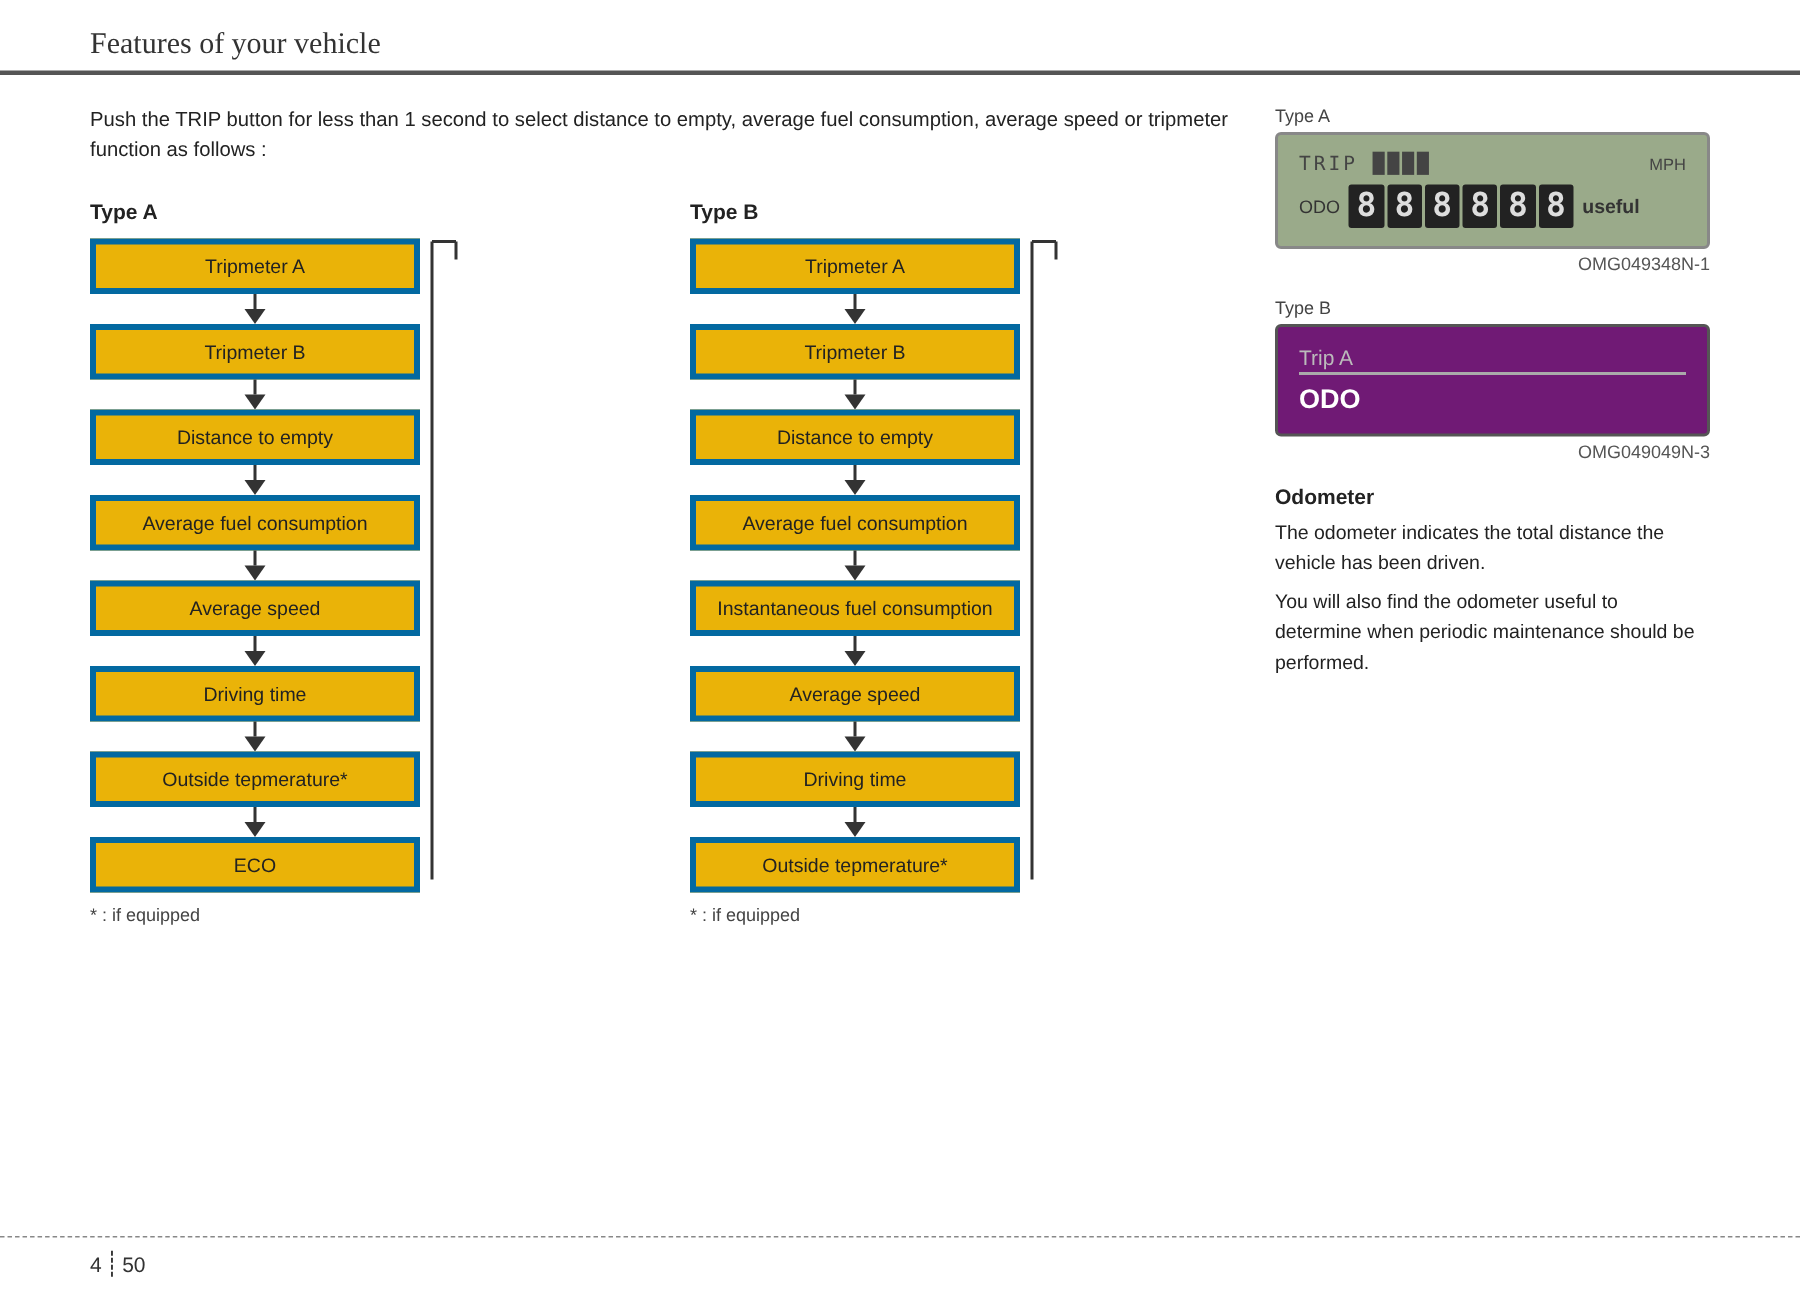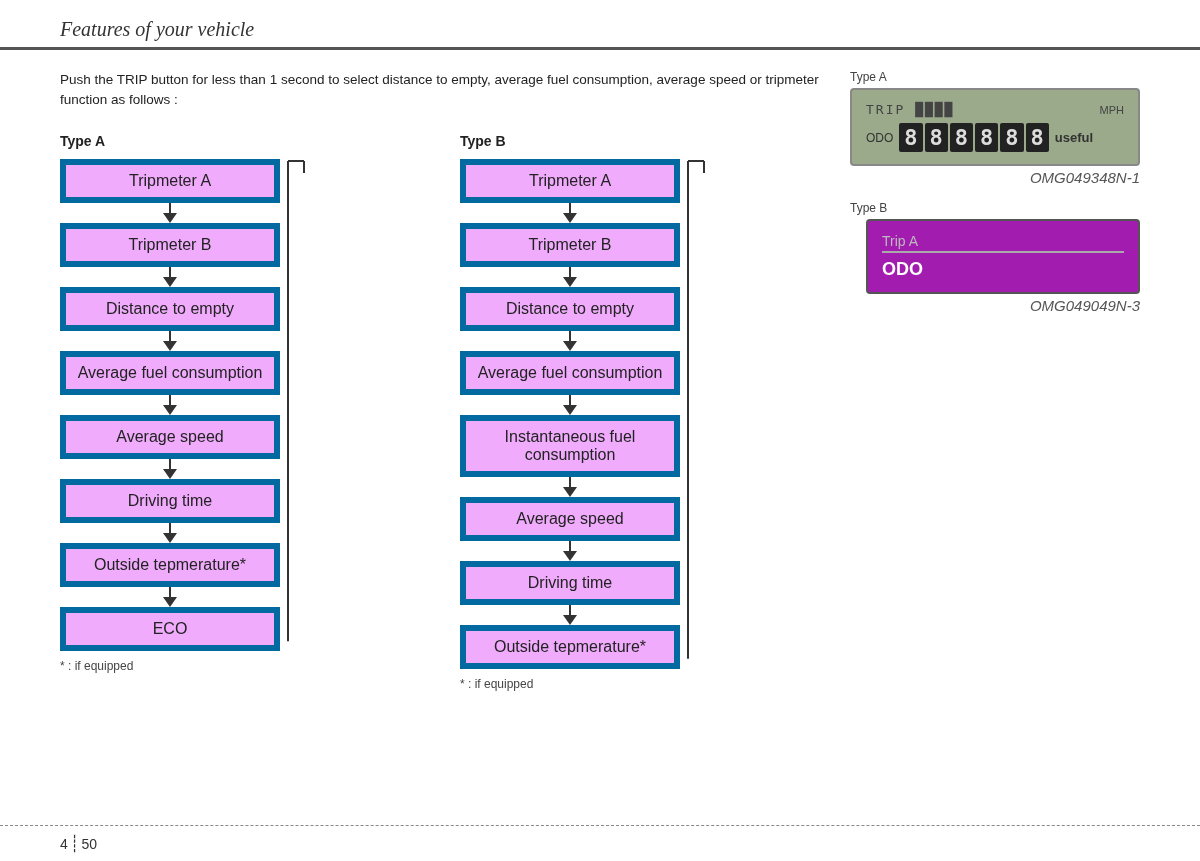--- a/index.html
+++ b/index.html
@@ -17,21 +17,20 @@
     
     .page-header {
       padding: 18px 60px 0 60px;
       border-bottom: 3px solid #555;
       padding-bottom: 6px;
       margin-bottom: 20px;
     }
     .page-header h1 {
       font-size: 20px;
       font-weight: normal;
-      font-style: italic;
       color: #333;
       font-family: Georgia, serif;
     }
 
     
     .main-content {
       padding: 0 60px;
       display: flex;
     }
 
@@ -68,25 +67,25 @@
 
     
     .flow-diagram {
       display: flex;
       flex-direction: column;
       align-items: center;
       position: relative;
     }
 
     .flow-box {
-      border: 6px solid #0369a1;
+      border: 4px solid #0369a1;
       padding: 7px 10px;
       text-align: center;
-      font-size: 16px;
-      background: #f0abfc;
+      font-size: 13px;
+      background: #eab308;
       font-family: Arial, sans-serif;
       width: 220px;
     }
 
     .flow-arrow-down {
       width: 0;
       height: 0;
       border-left: 7px solid transparent;
       border-right: 7px solid transparent;
       border-top: 10px solid #333;
@@ -167,34 +166,32 @@
 
     .miles-text {
       font-size: 13px;
       color: #333;
       font-family: Arial, sans-serif;
       font-weight: bold;
     }
 
     .display-caption {
       text-align: right;
-      font-size: 15px;
+      font-size: 12px;
       color: #555;
       font-family: Arial, sans-serif;
       margin-top: 3px;
-      font-style: italic;
     }
 
     
     .display-box-b {
-      background: #a21caf;
+      background: #701a75;
       border: 2px solid #555;
       padding: 12px 14px;
       border-radius: 4px;
-      margin-left: 16px;
     }
 
     .trip-label-b {
       font-size: 14px;
       color: #bbb;
       font-family: Arial, sans-serif;
       margin-bottom: 2px;
     }
 
     .odo-row-b {
@@ -464,20 +461,25 @@
       <div class="display-type-label">Type B</div>
       <div class="display-box-b">
         <div class="trip-label-b">Trip  A</div>
         <div class="odo-row-b">
           <span class="odo-label-b">ODO</span>
         </div>
       </div>
       <div class="display-caption">OMG049049N-3</div>
     </div>
 
+    <div class="odometer-section">
+      <div class="odometer-title">Odometer</div>
+      <p class="odometer-text">The odometer indicates the total distance the vehicle has been driven.</p>
+      <p class="odometer-text" style="margin-top:6px;">You will also find the odometer useful to determine when periodic maintenance should be performed.</p>
+    </div>
 
   </div>
 </div>
 
 <div class="page-footer">
   <span class="footer-page-num">
     <span>4</span>
     <span class="footer-divider"> ┊ </span>
     <span>50</span>
   </span>

